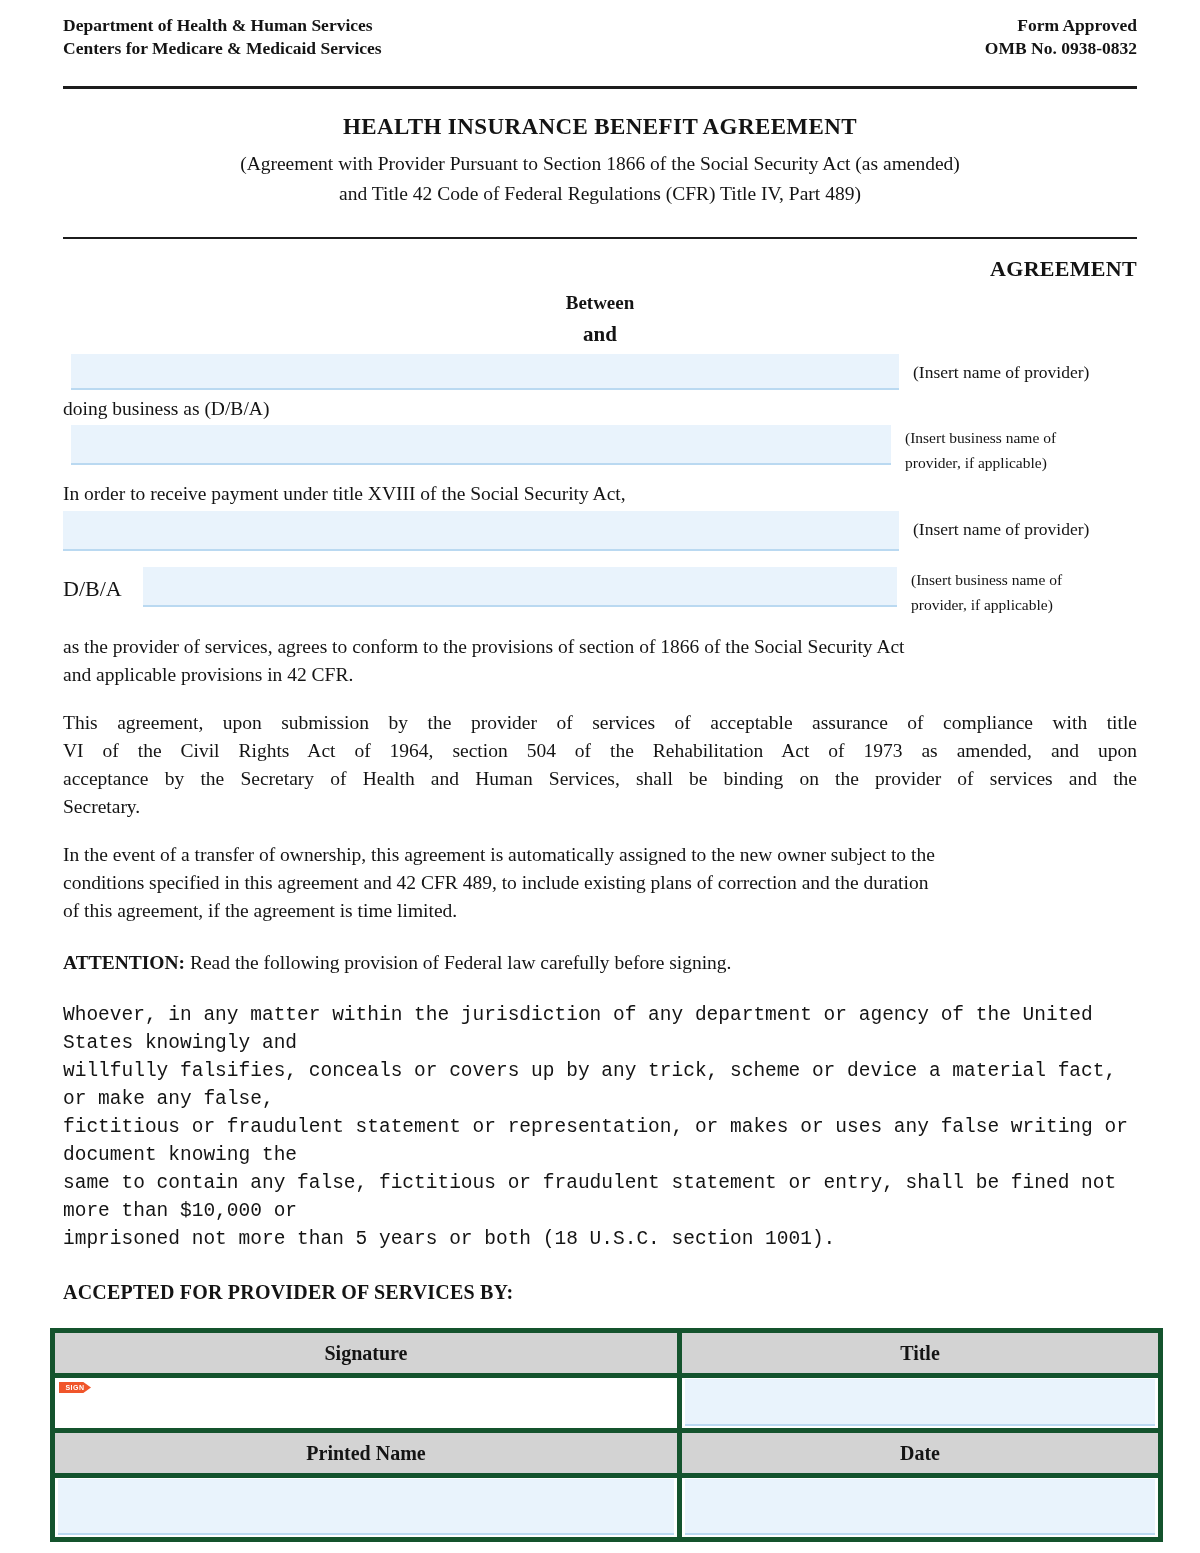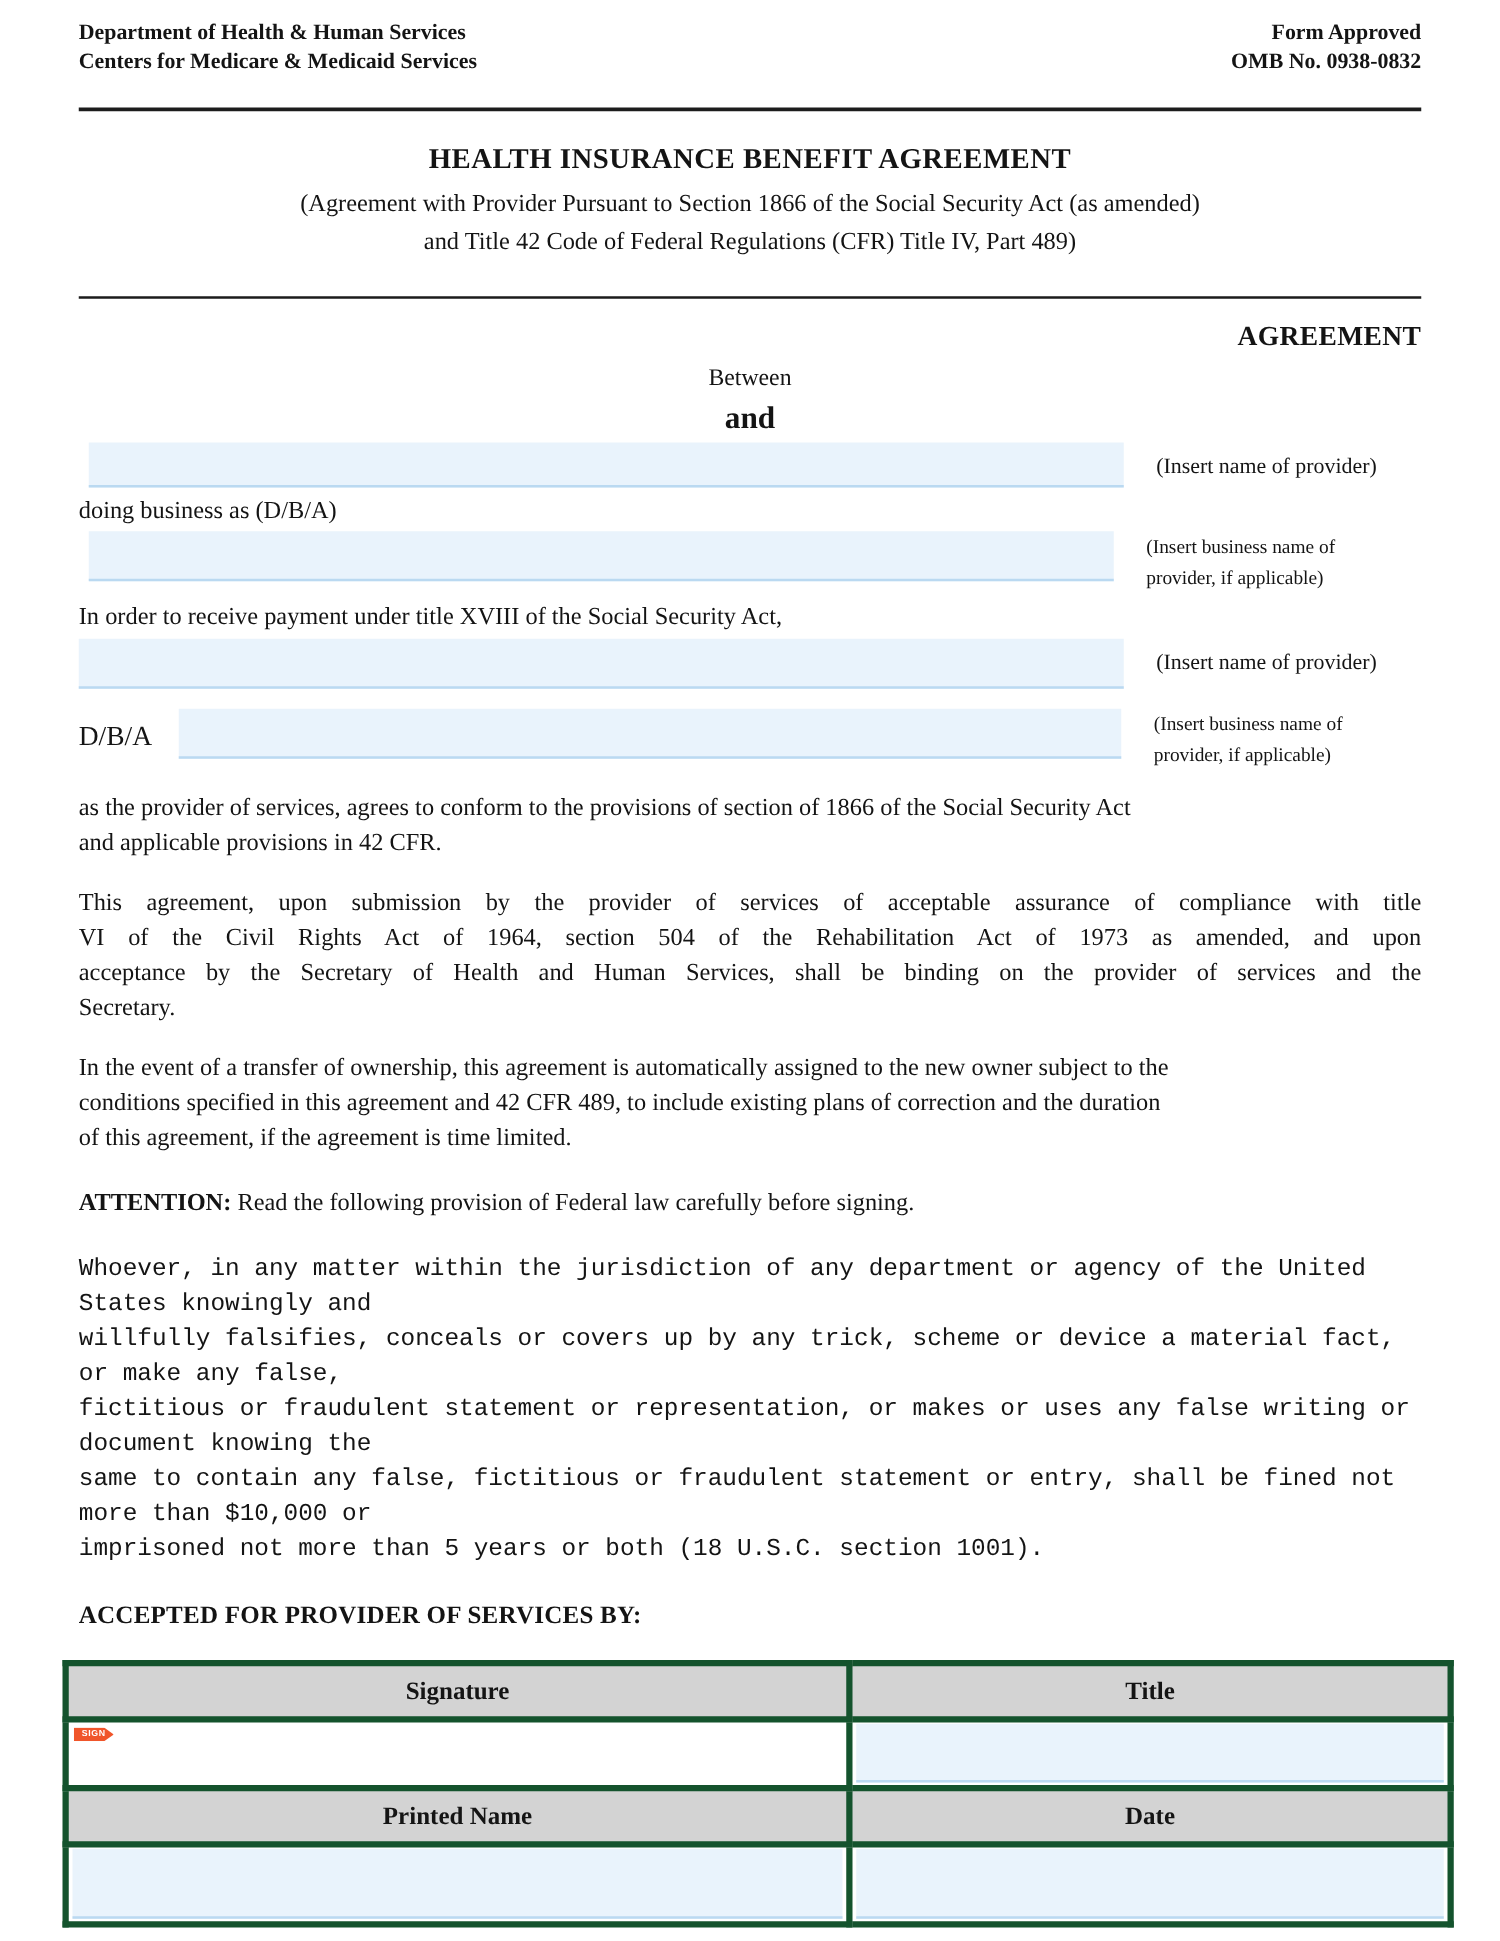--- a/index.html
+++ b/index.html
@@ -19,43 +19,43 @@
 
   .rule{border:0;border-top:3px solid #1c1c1c;margin:0;}
   .rule-1{margin-top:26px;}
   .rule-2{margin-top:28px;border-top-width:2.5px;}
 
   
   .doc-title{margin-top:24px;text-align:center;font-weight:bold;font-size:23px;line-height:28px;letter-spacing:.4px;}
   .doc-subtitle{text-align:center;font-size:19.5px;line-height:30px;margin-top:8px;}
 
   .agr-heading{margin-top:16px;text-align:right;font-weight:bold;font-size:22px;line-height:27px;letter-spacing:.3px;}
-  .between{margin-top:9px;text-align:center;font-weight:normal;font-size:19px;line-height:23px;}
+  .between{margin-top:9px;text-align:center;font-weight:bold;font-size:19px;line-height:23px;}
   .secretary{margin-top:9px;text-align:center;font-weight:bold;font-size:20.5px;line-height:24px;}
-  .and-word{margin-top:9px;text-align:center;font-weight:bold;font-size:25px;line-height:23px;}
+  .and-word{margin-top:9px;text-align:center;font-weight:bold;font-size:21px;line-height:23px;}
 
   
   .field-row{display:flex;align-items:flex-start;}
   .field-input{
     display:block;box-sizing:border-box;
     background:var(--field-fill,#e9f3fc);
     border:0;border-bottom:2px solid var(--field-border,#bad9f1);
     font-family:"Liberation Serif",serif;font-size:19px;
     padding:2px 6px;outline:none;
   }
   .row-1{margin-top:8px;}
   .row-1 .field-input{margin-left:8px;width:828px;height:36px;}
   .row-2{margin-top:3px;}
   .row-2 .field-input{margin-left:8px;width:820px;height:40px;}
   .row-3{margin-top:4px;}
   .row-3 .field-input{width:836px;height:40px;}
   .row-4{margin-top:16px;}
   .row-4 .field-input{width:754px;height:40px;}
 
-  .side-label{font-size:17.5px;line-height:24px;margin-left:26px;padding-top:6px;white-space:nowrap;}
+  .side-label{font-size:17.5px;line-height:24px;margin-left:14px;padding-top:6px;white-space:nowrap;}
   .side-label.small{font-size:15.5px;line-height:25px;white-space:normal;width:205px;padding-top:0;}
 
   .lead-text{font-size:19.5px;line-height:27px;}
   .dba-lead{margin-top:5px;}
   .payment-lead{margin-top:5px;}
   .dba-inline{font-size:22px;line-height:27px;width:80px;flex:0 0 auto;padding-top:8px;}
 
   
   .para{font-size:19.5px;line-height:28px;white-space:pre-line;}
   .p1{margin-top:16px;}

